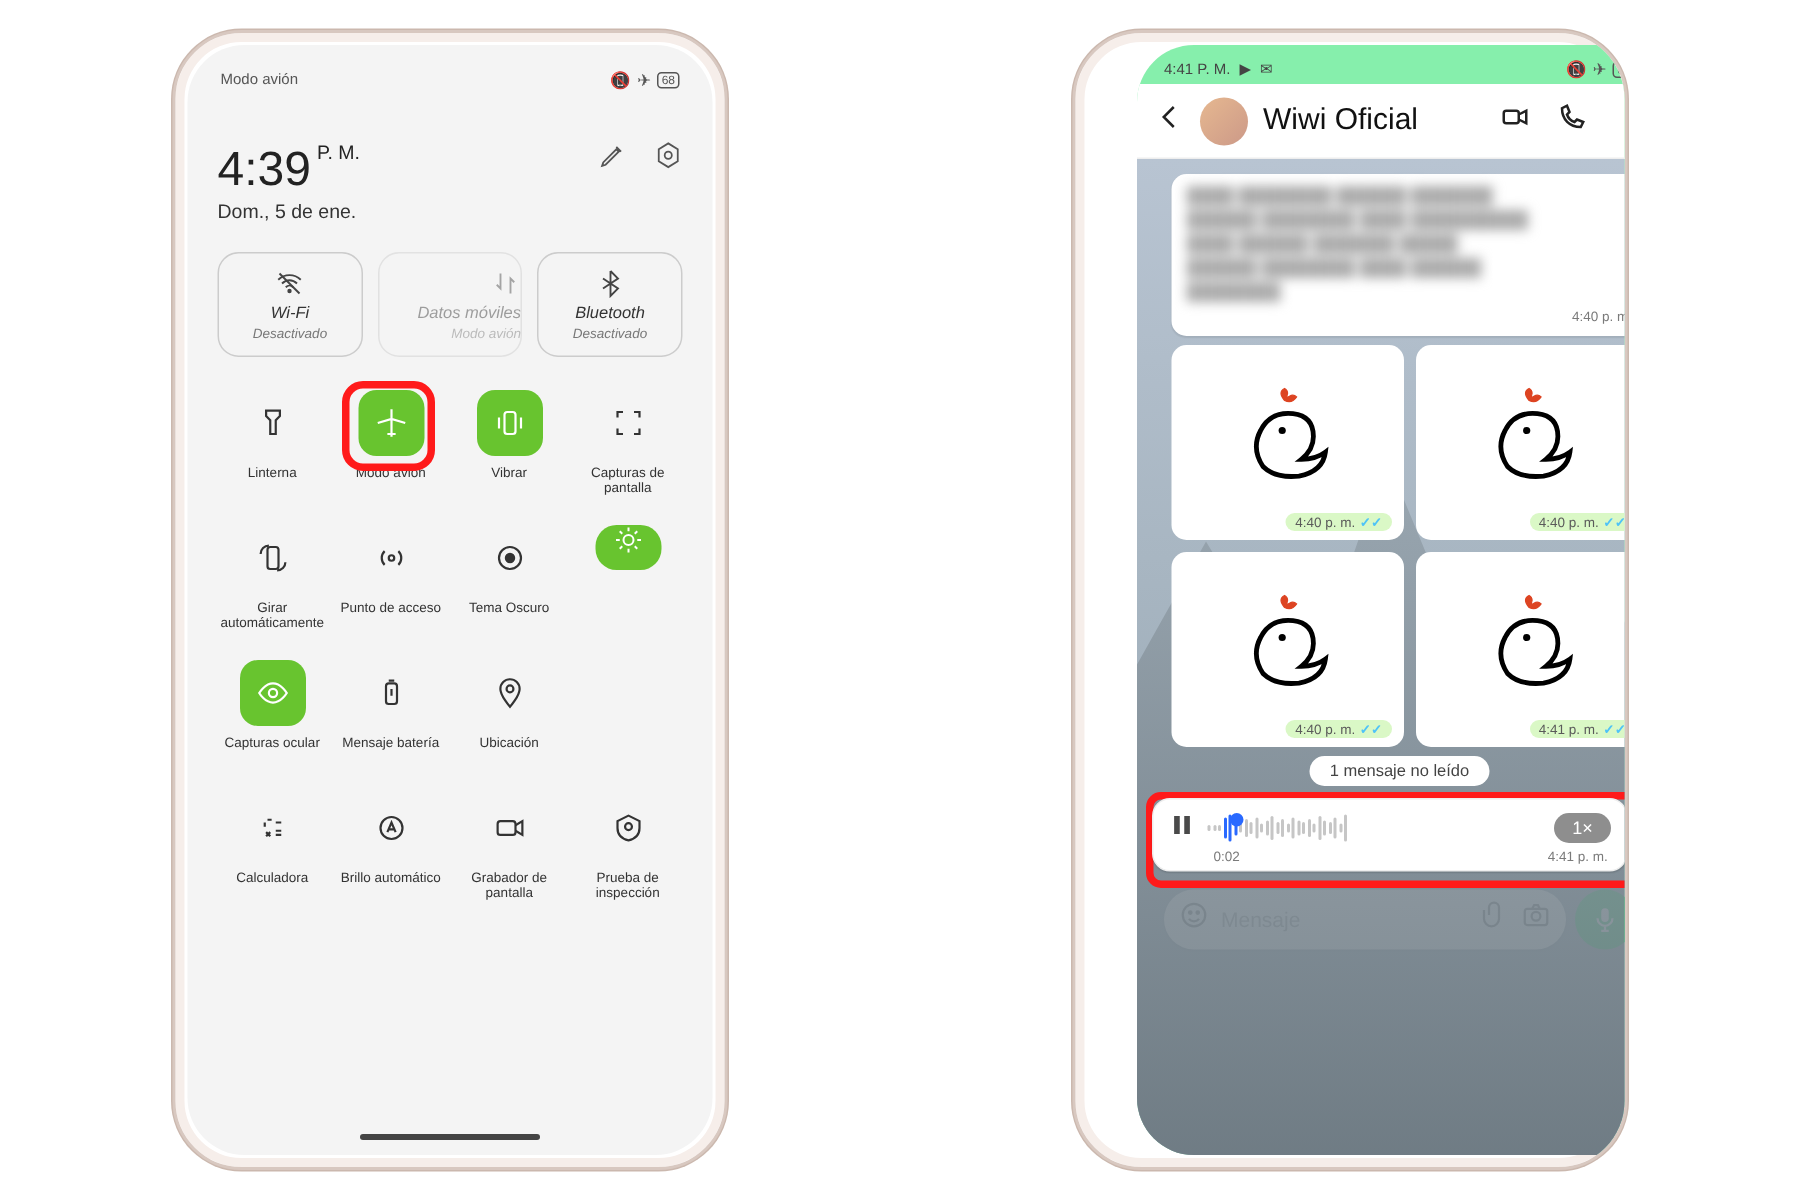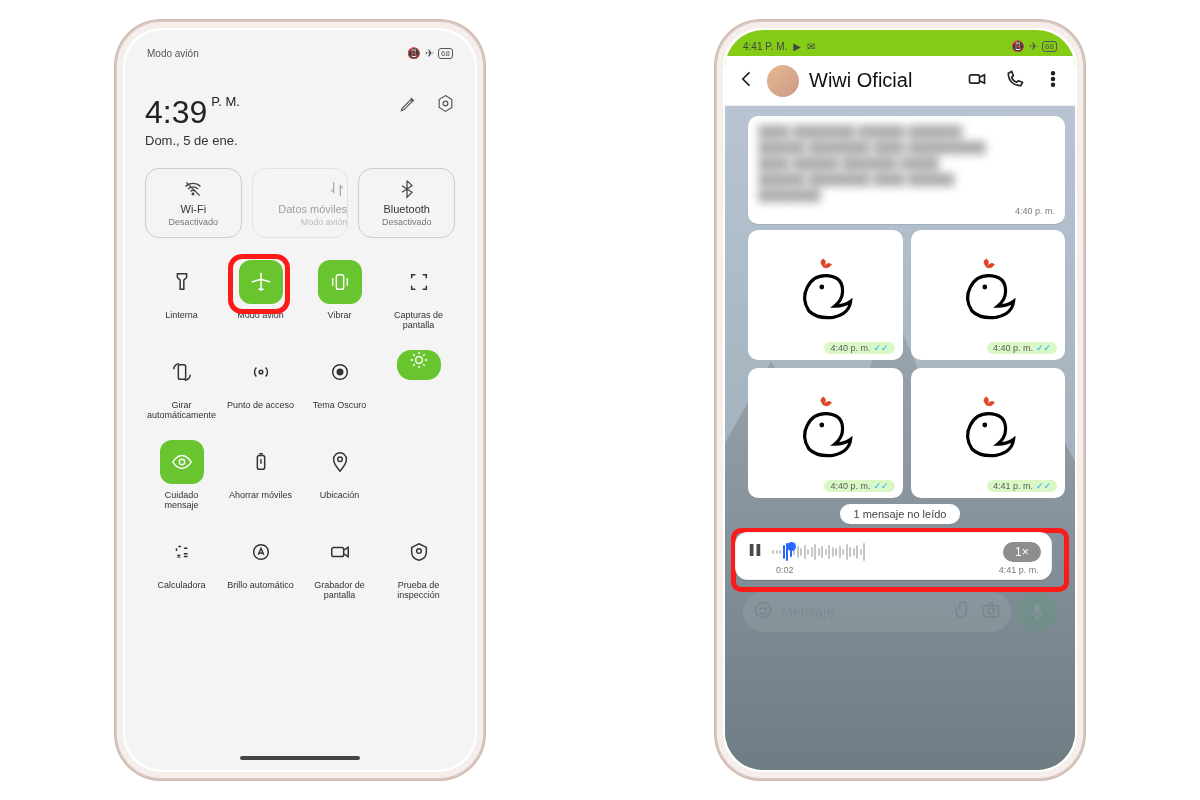--- a/index.html
+++ b/index.html
@@ -45,21 +45,21 @@
     align-items: center;
   }
   .status-icons { display: flex; gap: 4px; align-items: center; font-size: 11px; color:#555;}
   .qs-body { padding: 8px 20px 0 20px; flex: 1; display: flex; flex-direction: column; margin-top: 22px; }
   .qs-time-row { display: flex; justify-content: space-between; align-items: flex-start; }
   .qs-time { font-size: 32px; font-weight: 300; color:#222;}
   .qs-time .ampm { font-size: 13px; vertical-align: top; margin-left: 4px;}
   .qs-date { font-size: 13px; color:#333; margin-top: 2px;}
   .qs-topicons { display: flex; gap: 18px; color:#555; }
   .qs-topicons svg{width:19px;height:19px;stroke:#555;fill:none;stroke-width:1.5;}
-  .qs-largetiles { display: flex; gap: 10px; margin-top: 20px; }
+  .qs-largetiles { display: flex; gap: 10px; margin-top: 20px; font-style: italic; }
   .qs-largetile {
     flex:1; border:1px solid #ccc; border-radius: 14px;
     height: 70px; display:flex; flex-direction:column;
     align-items:center; justify-content:center;
     font-size: 11px; color:#333;
   }
   .qs-largetile.disabled { opacity:.45;align-items:flex-end; }
   .qs-largetile .lt-cap { font-size:9px; color:#777; margin-top:2px;}
   .qs-largetile svg{width:20px;height:20px;stroke:#444;fill:none;stroke-width:1.5;margin-bottom:4px;}
   .qs-grid {
@@ -86,21 +86,21 @@
     background:#68c42f;border-radius:14px;
     display:flex;align-items:flex-end;justify-content:center;
     padding-bottom:10px;
   }
   .brightness-slider svg{width:20px;height:20px;stroke:#fff;fill:none;stroke-width:1.6;}
   .highlight-red{
     position:absolute;border:5px solid #ff1a1a;border-radius:14px;
   }
   .gesture-bar{position:absolute;bottom:10px;left:50%;transform:translateX(-50%);width:120px;height:4px;border-radius:4px;background:#444;}
   
-  .wa-screen{background:#84cc16;}
+  .wa-screen{background:#86efac;margin-left:33px;}
   .wa-statusbar{display:flex;justify-content:space-between;align-items:center;padding:8px 18px 2px 18px;font-size:10px;color:#444;height:26px;}
   .wa-header{background:#fff;height:50px;display:flex;align-items:center;padding:0 12px;gap:10px;border-bottom:1px solid #eee;}
   .wa-header svg{width:20px;height:20px;stroke:#222;fill:none;stroke-width:2;}
   .wa-avatar{width:32px;height:32px;border-radius:50%;background:linear-gradient(135deg,#e6b890,#c98);}
   .wa-title{flex:1;font-size:20px;font-weight:500;color:#111;}
   .wa-actions{display:flex;gap:18px;}
   .wa-actions svg{width:20px;height:20px;}
   .wa-chat{
     flex:1;position:relative;padding:6px 10px 0 10px;
     background:linear-gradient(180deg,#b8c4d2 0%,#a8b6c2 40%,#8fa0ac 100%);
@@ -279,30 +279,30 @@
             </svg>
         </div>
 
         <div class="qs-tile">
           <div class="qs-iconbox active">
               <svg viewBox="0 0 24 24">
                 <path d="M2 12s4-7 10-7 10 7 10 7-4 7-10 7-10-7-10-7z"></path>
                 <circle cx="12" cy="12" r="3"></circle>
               </svg>
             </div>
-          <div class="qs-label">Cuidado mensaje</div>
+          <div class="qs-label">Capturas ocular</div>
         </div>
         <div class="qs-tile">
           <div class="qs-iconbox">
               <svg viewBox="0 0 24 24">
                 <rect x="8" y="5" width="8" height="15" rx="2"></rect>
                 <path d="M10 3h4M12 9v5"></path>
               </svg>
             </div>
-          <div class="qs-label">Ahorrar móviles</div>
+          <div class="qs-label">Mensaje batería</div>
         </div>
         <div class="qs-tile">
           <div class="qs-iconbox">
               <svg viewBox="0 0 24 24">
                 <path d="M12 2a7 7 0 017 7c0 5-7 13-7 13S5 14 5 9a7 7 0 017-7z"></path>
                 <circle cx="12" cy="9" r="2.5"></circle>
               </svg>
             </div>
           <div class="qs-label">Ubicación</div>
         </div>

